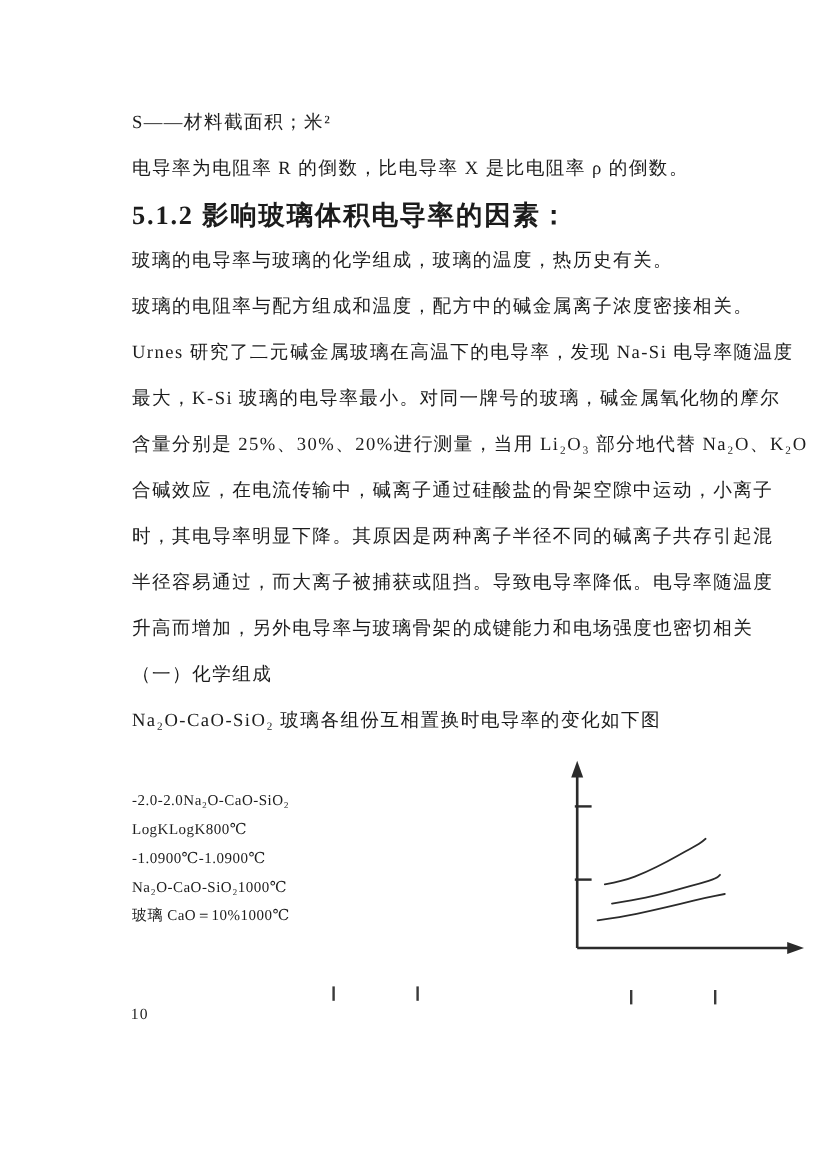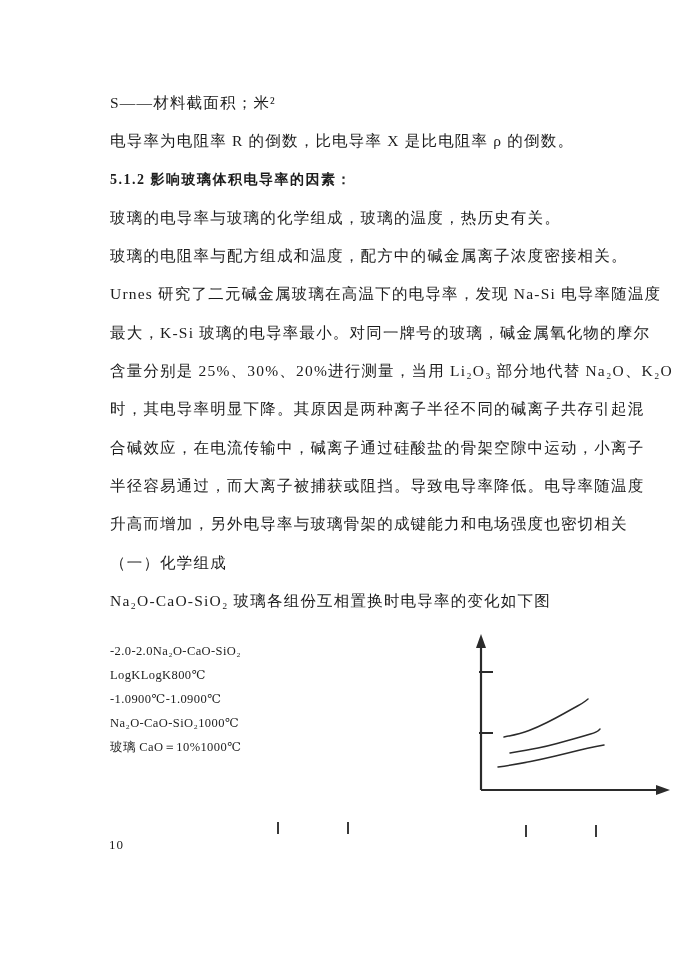--- a/index.html
+++ b/index.html
@@ -13,24 +13,24 @@
   }
   .text-block{
     position:absolute;left:110px;top:84px;
   }
   .line{
     height:38.3px;line-height:38.3px;
     font-size:15.5px;letter-spacing:1.2px;
     white-space:nowrap;
   }
   .line.heading{
-    font-weight:bold;font-size:14px;letter-spacing:1.5px;
+    font-weight:bold;font-size:22px;letter-spacing:1.5px;
   }
   .fig-notes{
-    position:absolute;left:110px;top:639px;
+    position:absolute;left:110px;top:655px;
   }
   .fig-note{
     height:24px;line-height:24px;
     font-size:12.5px;letter-spacing:0.4px;
     white-space:nowrap;
   }
   #chart-svg{
     position:absolute;left:0;top:0;
     width:697px;height:967px;
     pointer-events:none;
@@ -54,22 +54,22 @@
 
   <div class="text-block">
     <div class="line">S——材料截面积；米²</div>
     <div class="line">电导率为电阻率 R 的倒数，比电导率 X 是比电阻率 ρ 的倒数。</div>
     <div class="line heading">5.1.2 影响玻璃体积电导率的因素：</div>
     <div class="line">玻璃的电导率与玻璃的化学组成，玻璃的温度，热历史有关。</div>
     <div class="line">玻璃的电阻率与配方组成和温度，配方中的碱金属离子浓度密接相关。</div>
     <div class="line">Urnes 研究了二元碱金属玻璃在高温下的电导率，发现 Na-Si 电导率随温度</div>
     <div class="line">最大，K-Si 玻璃的电导率最小。对同一牌号的玻璃，碱金属氧化物的摩尔</div>
     <div class="line">含量分别是 25%、30%、20%进行测量，当用 Li₂O₃ 部分地代替 Na₂O、K₂O</div>
+    <div class="line">合碱效应，在电流传输中，碱离子通过硅酸盐的骨架空隙中运动，小离子</div>
     <div class="line">时，其电导率明显下降。其原因是两种离子半径不同的碱离子共存引起混</div>
-    <div class="line">合碱效应，在电流传输中，碱离子通过硅酸盐的骨架空隙中运动，小离子</div>
     <div class="line">半径容易通过，而大离子被捕获或阻挡。导致电导率降低。电导率随温度</div>
     <div class="line">升高而增加，另外电导率与玻璃骨架的成键能力和电场强度也密切相关</div>
     <div class="line">（一）化学组成</div>
     <div class="line">Na₂O-CaO-SiO₂ 玻璃各组份互相置换时电导率的变化如下图</div>
   </div>
 
   <div class="fig-notes">
     <div class="fig-note">-2.0-2.0Na₂O-CaO-SiO₂</div>
     <div class="fig-note">LogKLogK800℃</div>
     <div class="fig-note">-1.0900℃-1.0900℃</div>

